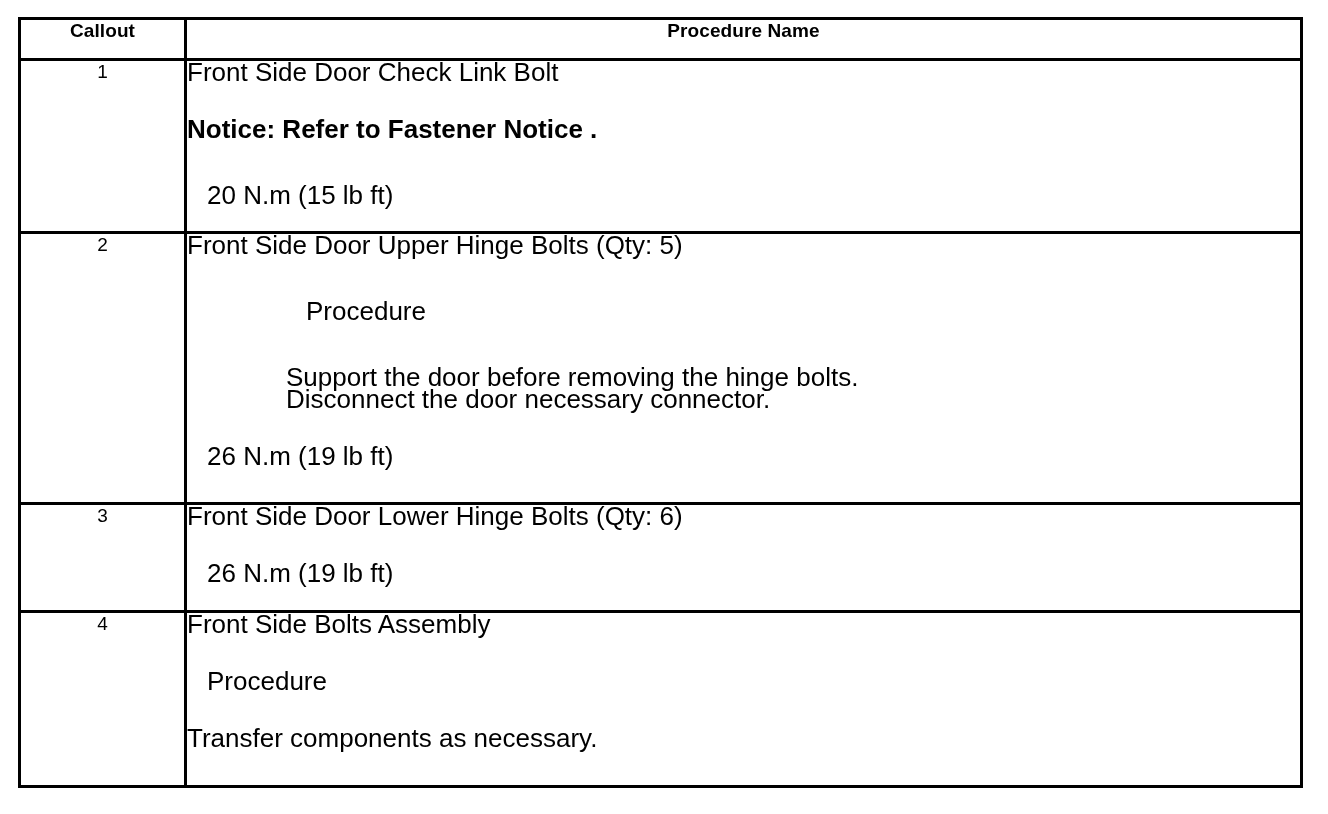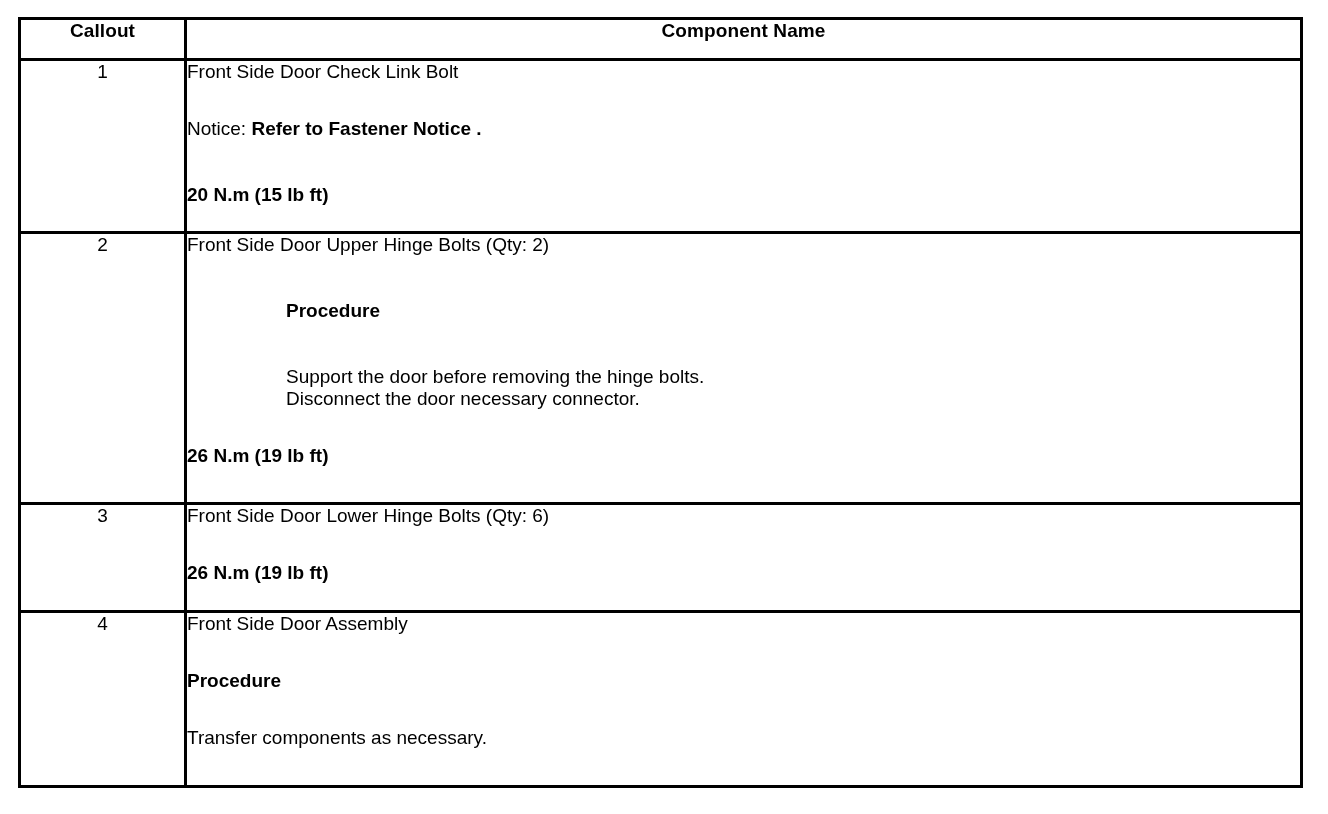--- a/index.html
+++ b/index.html
@@ -67,31 +67,31 @@
 
   
   .component-cell {
     padding: 7px 6px 9px 6px;
     font-size: 19px;
     line-height: 1.02;
   }
 
   .line {
     white-space: pre-wrap;
-    font-size: 19px;
+    font-size: 26px;
     line-height: 22px;
     min-height: 22px;
   }
 
-  .line.bold { font-weight: bold; }
+  .line.bold { font-weight: normal; margin-left: 20px; }
   .line.indent { padding-left: 99px; }
   .gap-lg  { height: 35px; }
   .gap-xl  { height: 44px; }
 
-  .notice-label { font-weight: normal; text-align: right; }
+  .notice-label { font-weight: bold; text-align: right; }
   .notice-body  { font-weight: bold; }
 
   
   tr.row-1 { height: 173px; }
   tr.row-2 { height: 271px; }
   tr.row-3 { height: 108px; }
   tr.row-4 { height: 175px; }
 </style>
 </head>
 <body>
@@ -100,41 +100,41 @@
 
   <table class="callout-table">
     <colgroup>
       <col class="col-callout">
       <col class="col-component">
     </colgroup>
 
     <thead>
       <tr>
         <th class="hdr-cell">Callout</th>
-        <th class="hdr-cell">Component Name</th>
+        <th class="hdr-cell">Procedure Name</th>
       </tr>
     </thead>
 
     <tbody>
 
       <tr class="row-1">
         <td class="callout-cell">1</td>
         <td class="component-cell">
           <div class="line">Front Side Door Check Link Bolt</div>
           <div class="gap-lg"></div>
           <div class="line"><span class="notice-label">Notice:</span><span class="notice-body"> Refer to Fastener Notice .</span></div>
           <div class="gap-xl"></div>
           <div class="line bold">20 N.m (15 lb ft)</div>
         </td>
       </tr>
 
       <tr class="row-2">
         <td class="callout-cell">2</td>
         <td class="component-cell">
-          <div class="line">Front Side Door Upper Hinge Bolts (Qty: 2)</div>
+          <div class="line">Front Side Door Upper Hinge Bolts (Qty: 5)</div>
           <div class="gap-xl"></div>
           <div class="line bold indent">Procedure</div>
           <div class="gap-xl"></div>
           <div class="line indent">Support the door before removing the hinge bolts.</div>
           <div class="line indent">Disconnect the door necessary connector.</div>
           <div class="gap-lg"></div>
           <div class="line bold">26 N.m (19 lb ft)</div>
         </td>
       </tr>
 
@@ -143,21 +143,21 @@
         <td class="component-cell">
           <div class="line">Front Side Door Lower Hinge Bolts (Qty: 6)</div>
           <div class="gap-lg"></div>
           <div class="line bold">26 N.m (19 lb ft)</div>
         </td>
       </tr>
 
       <tr class="row-4">
         <td class="callout-cell">4</td>
         <td class="component-cell">
-          <div class="line">Front Side Door Assembly</div>
+          <div class="line">Front Side Bolts Assembly</div>
           <div class="gap-lg"></div>
           <div class="line bold">Procedure</div>
           <div class="gap-lg"></div>
           <div class="line">Transfer components as necessary.</div>
         </td>
       </tr>
 
     </tbody>
   </table>
 

